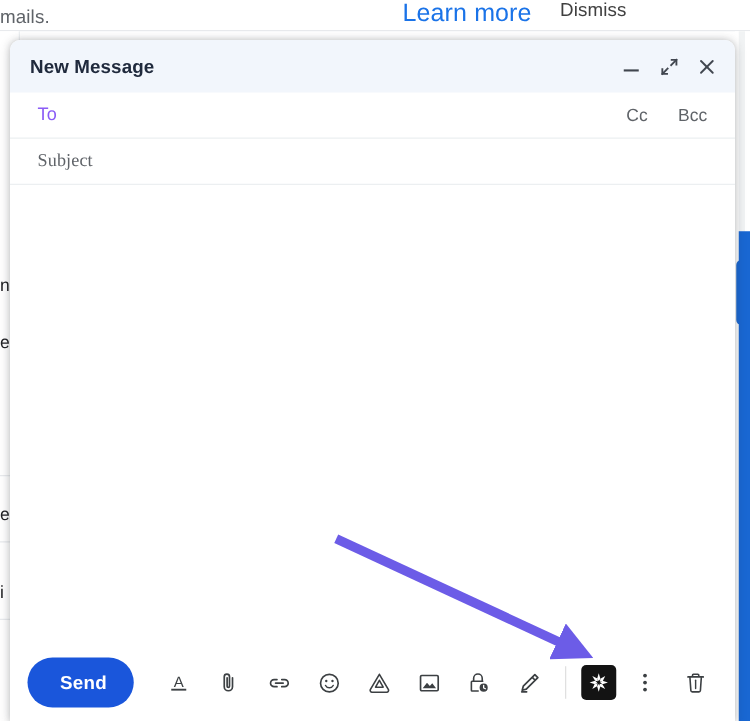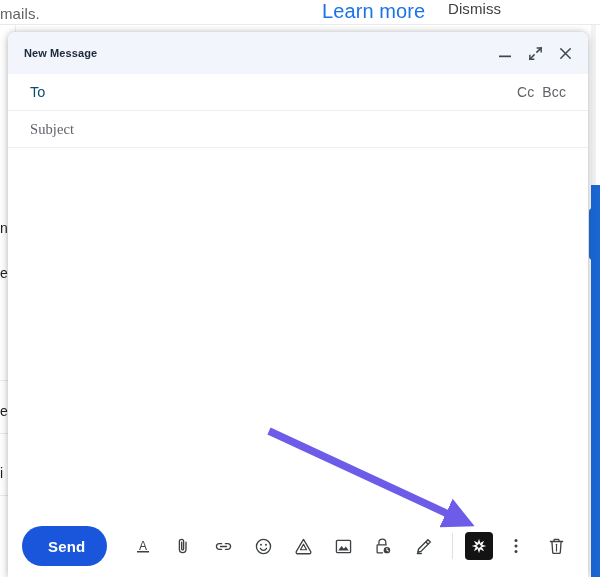--- a/index.html
+++ b/index.html
@@ -146,21 +146,21 @@
   .compose-header {
     height: 42px;
     background: #f2f6fc;
     display: flex;
     align-items: center;
     padding: 0 10px 0 16px;
     box-sizing: border-box;
     flex: 0 0 auto;
   }
   .compose-title {
-    font-size: 11px;
+    font-size: 15px;
     font-weight: 700;
     color: #202a3d;
     letter-spacing: 0.1px;
     flex: 1 1 auto;
   }
   .win-btns {
     display: flex;
     align-items: center;
     gap: 4px;
   }
@@ -181,29 +181,29 @@
     display: flex;
     align-items: center;
     padding: 0 16px 0 22px;
     box-sizing: border-box;
     border-bottom: 1px solid #eceff1;
     flex: 0 0 auto;
   }
   .field-row:first-of-type { margin-top: 7px; }
   .field-label {
     font-size: 14.5px;
-    color: #0c4a6e;
+    color: #8b5cf6;
     letter-spacing: 0.1px;
     flex: 1 1 auto;
     line-height: 1;
   }
   .field-label.subject { color: #5f6368; font-family: Liberation Serif, serif; }
   .ccbcc {
     display: flex;
-    gap: 8px;
+    gap: 24px;
     padding-right: 6px;
   }
   .ccbcc span {
     font-size: 14px;
     color: #5f6368;
     cursor: pointer;
     letter-spacing: 0.1px;
   }
 
   .body-area {

